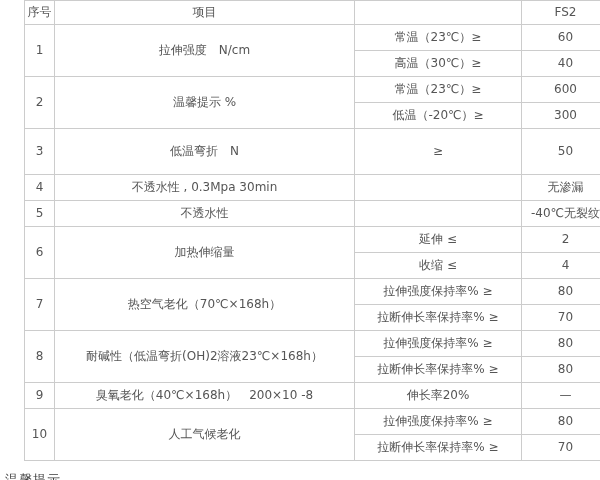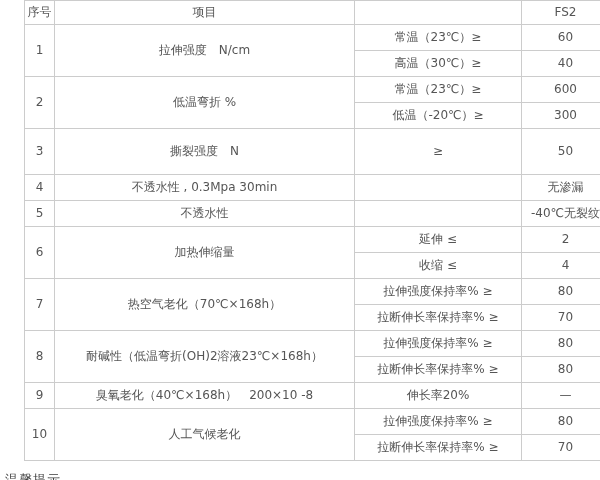--- a/index.html
+++ b/index.html
@@ -82,32 +82,32 @@
         <td>常温（23℃）≥</td>
         <td>60</td>
       </tr>
       <tr>
         <td>高温（30℃）≥</td>
         <td>40</td>
       </tr>
 
       <tr>
         <td rowspan="2">2</td>
-        <td rowspan="2">低温弯折 %</td>
+        <td rowspan="2">温馨提示 %</td>
         <td>常温（23℃）≥</td>
         <td>600</td>
       </tr>
       <tr>
         <td>低温（-20℃）≥</td>
         <td>300</td>
       </tr>
 
       <tr class="tall">
         <td>3</td>
-        <td>撕裂强度　N</td>
+        <td>低温弯折　N</td>
         <td class="cond-low">≥</td>
         <td>50</td>
       </tr>
 
       <tr>
         <td>4</td>
         <td>不透水性 , 0.3Mpa 30min</td>
         <td></td>
         <td>无渗漏</td>
       </tr>

